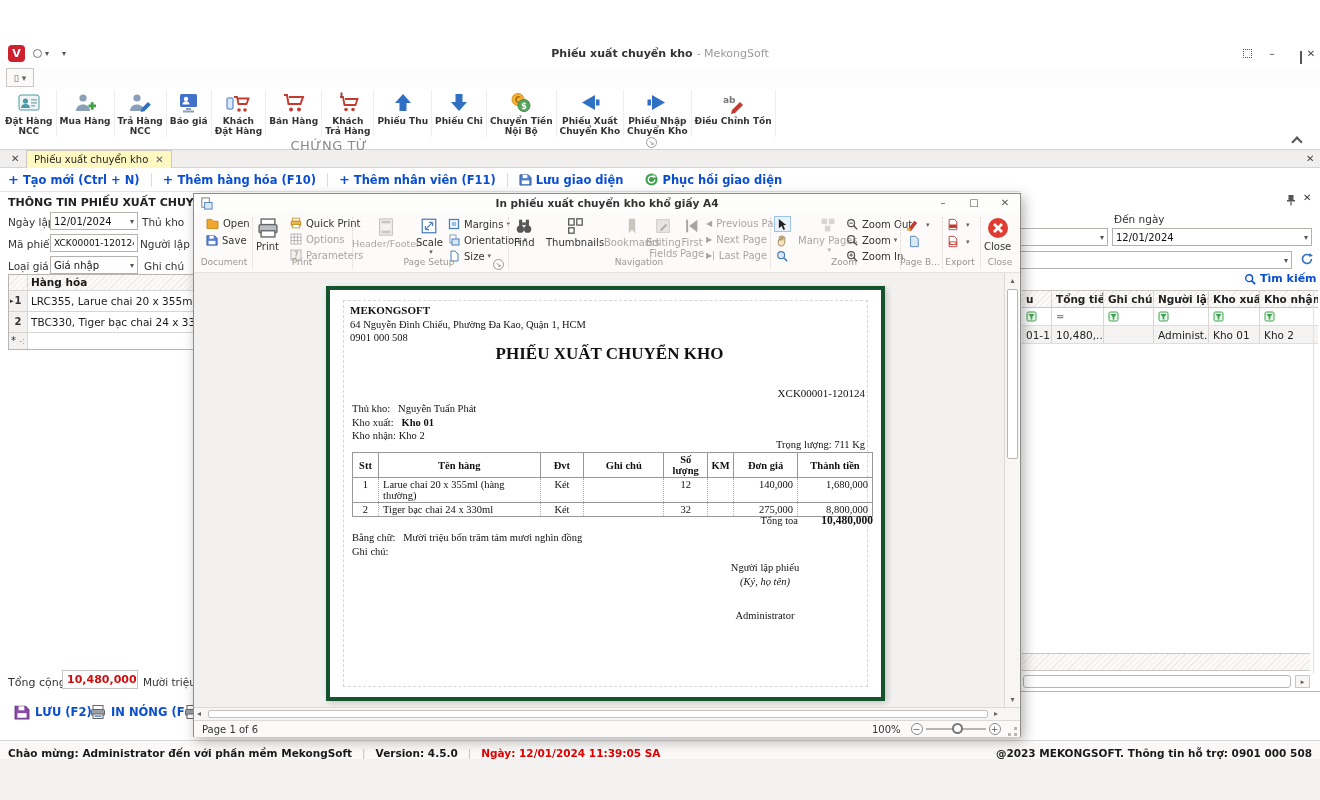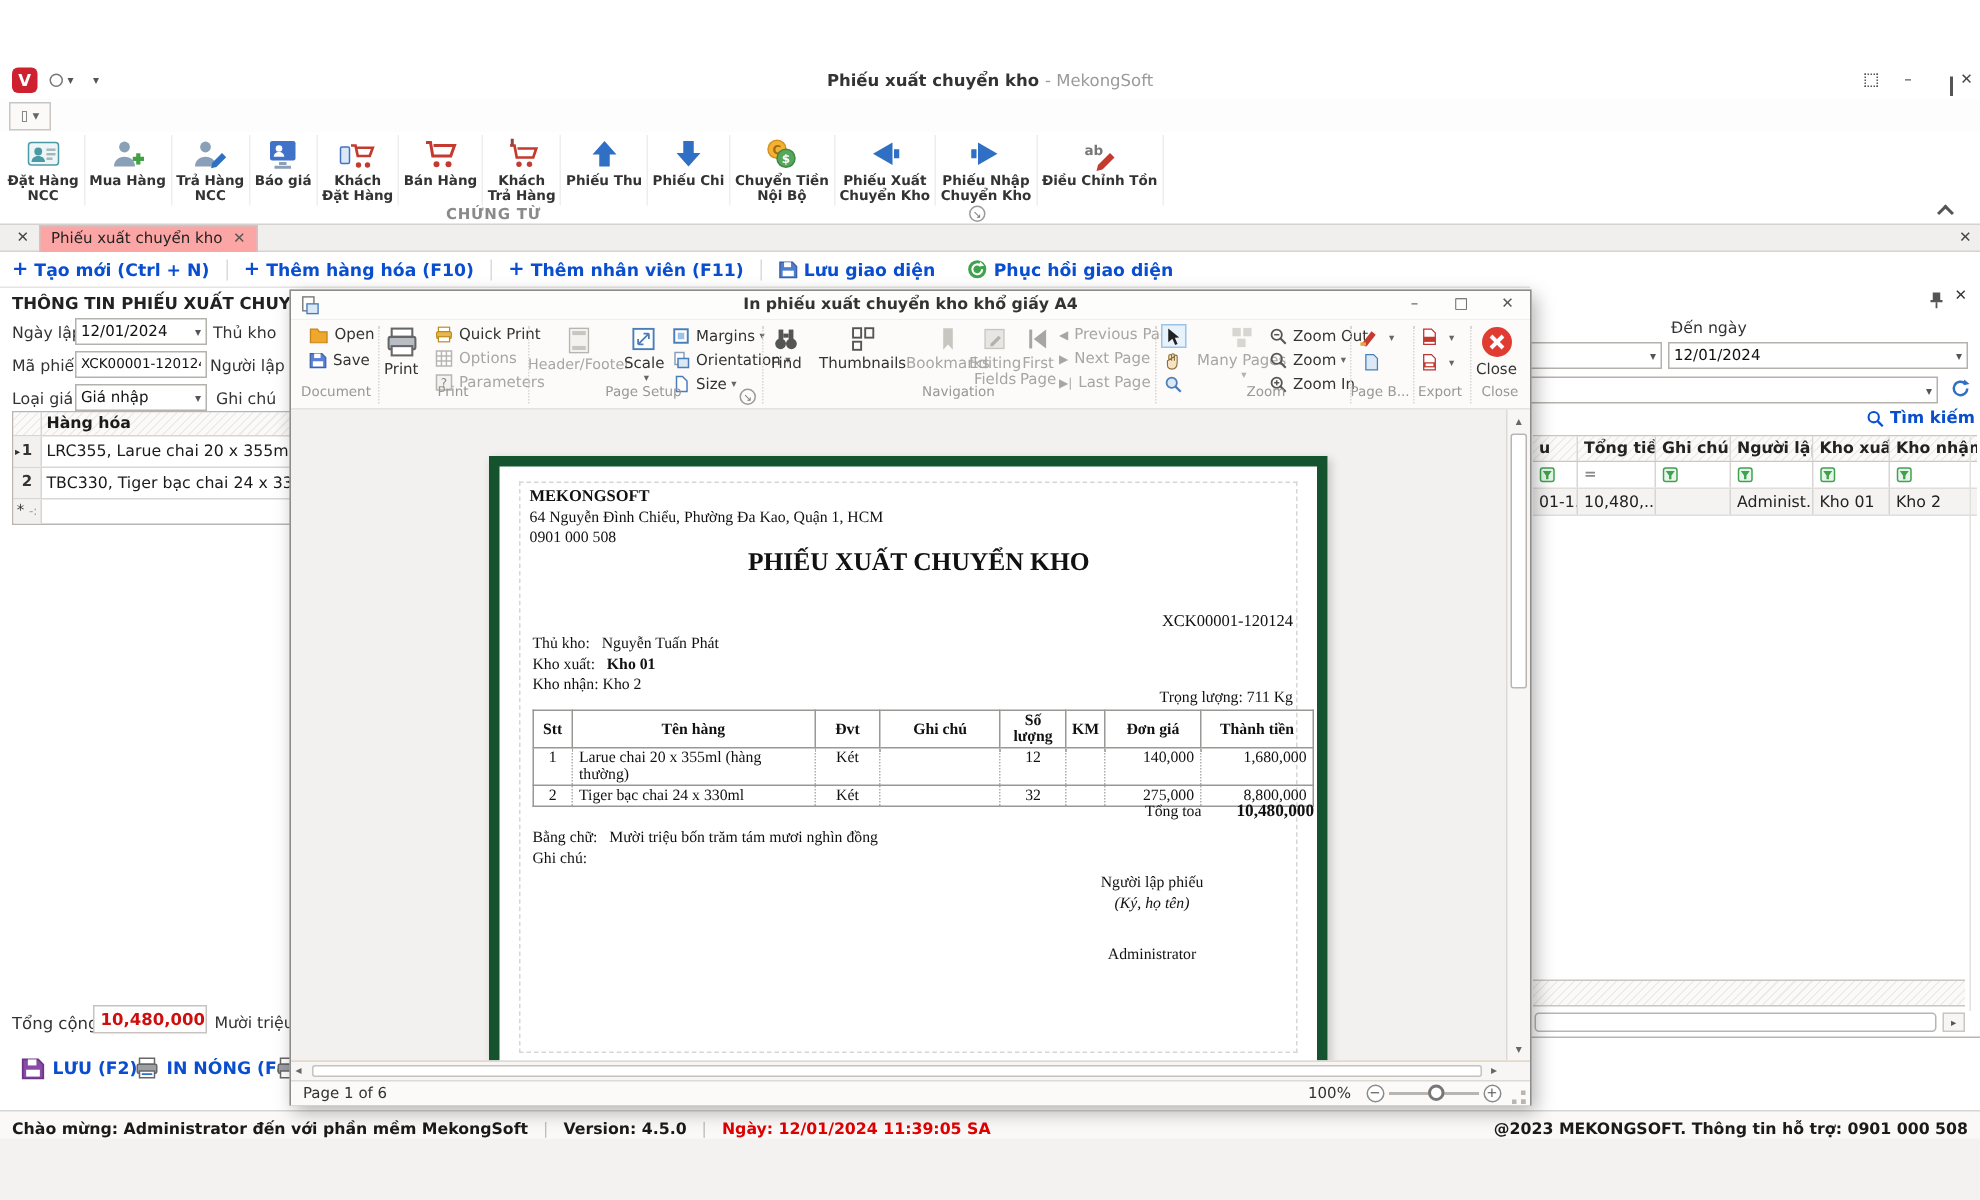--- a/index.html
+++ b/index.html
@@ -31,29 +31,29 @@
 .rtab.active { background:#fff; border:1px solid #c9c6c3; border-bottom:none; font-weight:bold; color:#222; }
 #tabs-row { left:38px; top:0; display:flex; }
 
 
 #ribbon-body { top:88px; left:0; width:1320px; height:62px; background:#fff; border-bottom:1px solid #d5d2cf; }
 #ribbon-buttons { left:2px; top:2px; display:flex; }
 .rb { display:flex; flex-direction:column; align-items:center; padding:1px 3px 0 3px; min-width:44px;
   border-right:1px solid #f0eeeb; }
 .rb .ricon { height:24px; margin-bottom:1px; }
 .rb .rlabel { font-size:9px; font-weight:bold; color:#333; text-align:center; line-height:1.15; white-space:pre-line; }
-#chungtu-label { left:0; top:50px; width:658px; text-align:center; font-size:10px; color:#8a8a8a; letter-spacing:.5px;font-weight:bold; }
+#chungtu-label { left:0; top:50px; width:658px; text-align:center; font-size:13px; color:#8a8a8a; letter-spacing:.5px; }
 .launcher { width:11px; height:11px; border:1px solid #9a9a9a; border-radius:50%; font-size:7px; color:#777;
   text-align:center; line-height:10px; }
 .chev-up { width:8px; height:8px; border-left:2px solid #555; border-top:2px solid #555; transform:rotate(45deg); }
 
 
 #tabstrip { top:150px; left:0; width:1320px; height:18px; background:#f1efed; border-bottom:1px solid #d5d2cf; }
 .ts-x { font-size:10px; color:#444; line-height:18px; }
-#doc-tab { left:26px; top:0; height:18px; background:#fca5a5; border:1px solid #c9c6c3; border-bottom:none;
+#doc-tab { left:26px; top:0; height:18px; background:#fef9c3; border:1px solid #c9c6c3; border-bottom:none;
   padding:0 7px; font-size:10px; color:#222; line-height:17px; }
 #doc-tab .x { margin-left:7px; color:#555; font-weight:bold; }
 
 
 #actionbar { top:168px; left:0; width:1320px; height:24px; background:#fff; border-bottom:1px solid #e6e4e1;
   display:flex; align-items:center; padding-left:8px; }
 .act { display:flex; align-items:center; font-size:11.5px; font-weight:bold; color:#0a4ed0; white-space:nowrap; }
 .act .plus { font-size:13px; margin-right:4px; font-weight:bold; }
 .act .aicon { margin-right:4px; }
 .asep { width:1px; height:14px; background:#dddad7; margin:0 11px; }
@@ -80,21 +80,21 @@
 .rp-label { font-size:10.5px; color:#333; }
 .rgrid-cell { border-right:1px solid #d8d6d3; padding:0 4px; overflow:hidden; white-space:nowrap; display:flex; align-items:center; }
 #rg-head { left:2px; top:100px; width:296px; height:18px; display:flex; border-top:1px solid #c9c6c3; border-bottom:1px solid #c9c6c3; }
 #rg-head .rgrid-cell { font-size:10.5px; font-weight:bold; color:#222; }
 #rg-filter { left:2px; top:118px; width:296px; height:18px; display:flex; border-bottom:1px solid #e0dedb; background:#fff; }
 #rg-data { left:2px; top:136px; width:296px; height:18px; display:flex; border-bottom:1px solid #e0dedb; background:#f4f3f1; }
 #rg-data .rgrid-cell { font-size:10.5px; color:#222; }
 .eq { color:#8a8a8a; font-size:10px; font-weight:bold; }
 
 
-#dialog { top:193px; left:193px; width:828px; height:544px; background:#fdba74; border:1px solid #8f8d8a;
+#dialog { top:193px; left:193px; width:828px; height:544px; background:#0369a1; border:1px solid #8f8d8a;
   box-shadow:3px 4px 12px rgba(0,0,0,.3); z-index:10; }
 #dlg-title { left:0; top:0; width:100%; height:19px; background:#fdfdfc; }
 #dlg-title .t { position:absolute; left:0; top:3px; width:100%; text-align:center; font-size:10.5px; font-weight:bold; color:#333; }
 .dlg-winbtn { top:2px; width:24px; height:15px; text-align:center; font-size:10px; color:#555; line-height:14px; }
 #dlg-toolbar { left:0; top:19px; width:826px; height:60px; background:#fcfbfa; border-bottom:1px solid #e5e2df; }
 .tb-item { position:absolute; display:flex; align-items:center; font-size:10px; color:#333; white-space:nowrap; }
 .tb-item .ic { margin-right:4px; }
 .tb-item.gray { color:#a8a6a3; }
 .tb-big { position:absolute; display:flex; flex-direction:column; align-items:center; font-size:10px; color:#333; text-align:center; }
 .tb-big .lbl { margin-top:2px; line-height:1.1; white-space:pre-line; }
@@ -111,22 +111,22 @@
 .hthumb { left:14px; top:2px; width:780px; height:8px; background:#fff; border:1px solid #c4c1be; border-radius:2px; }
 #dlg-status { left:0; top:526px; width:826px; height:17px; background:#fbfaf9; border-top:1px solid #dcdad7; }
 #dlg-status .pg { position:absolute; left:8px; top:3px; font-size:10px; color:#333; }
 .zoomctl { position:absolute; top:2px; display:flex; align-items:center; }
 .zc-circle { width:12px; height:12px; border:1px solid #8a8a8a; border-radius:50%; font-size:9px; line-height:10px;
   text-align:center; color:#555; background:#fff; }
 .zc-track { width:60px; height:2px; background:#b8b5b2; margin:0 3px; position:relative; }
 .zc-thumb { position:absolute; left:26px; top:-5px; width:11px; height:11px; border:2px solid #777; border-radius:50%; background:#fff; }
 
 
-#page { left:132px; top:13px; width:559px; height:415px; background:#fff; border:7px solid #14532d;
-  box-shadow:2px 2px 6px rgba(0,0,0,.18); font-family:"Liberation Serif","DejaVu Serif",serif; color:#111;margin-top:18px; }
+#page { left:132px; top:13px; width:559px; height:415px; background:#fff; border:4px solid #14532d;
+  box-shadow:2px 2px 6px rgba(0,0,0,.18); font-family:"Liberation Serif","DejaVu Serif",serif; color:#111; }
 #page .guide { position:absolute; left:13px; right:13px; top:10px; bottom:10px; border:1px dashed #d8d6d2; }
 .p-txt { position:absolute; font-size:10.5px; white-space:nowrap; }
 #p-title { left:0; top:54px; width:559px; text-align:center; font-size:17px; font-weight:bold; }
 #p-dateline { left:0; top:77px; width:559px; text-align:center; font-size:10px; }
 #p-table { left:22px; top:162px; width:521px; border-collapse:collapse; font-size:10.5px; }
 #p-table th { border:1px solid #9a9894; font-weight:bold; padding:1px 3px; font-size:10.5px; }
 #p-table td { border:1px dotted #aoaeaa; border:1px dotted #b0aeaa; padding:1px 4px; vertical-align:top; }
 #p-table tr { border:1px solid #9a9894; }
 #p-table { border:1px solid #9a9894; }
 .tright { text-align:right; }

